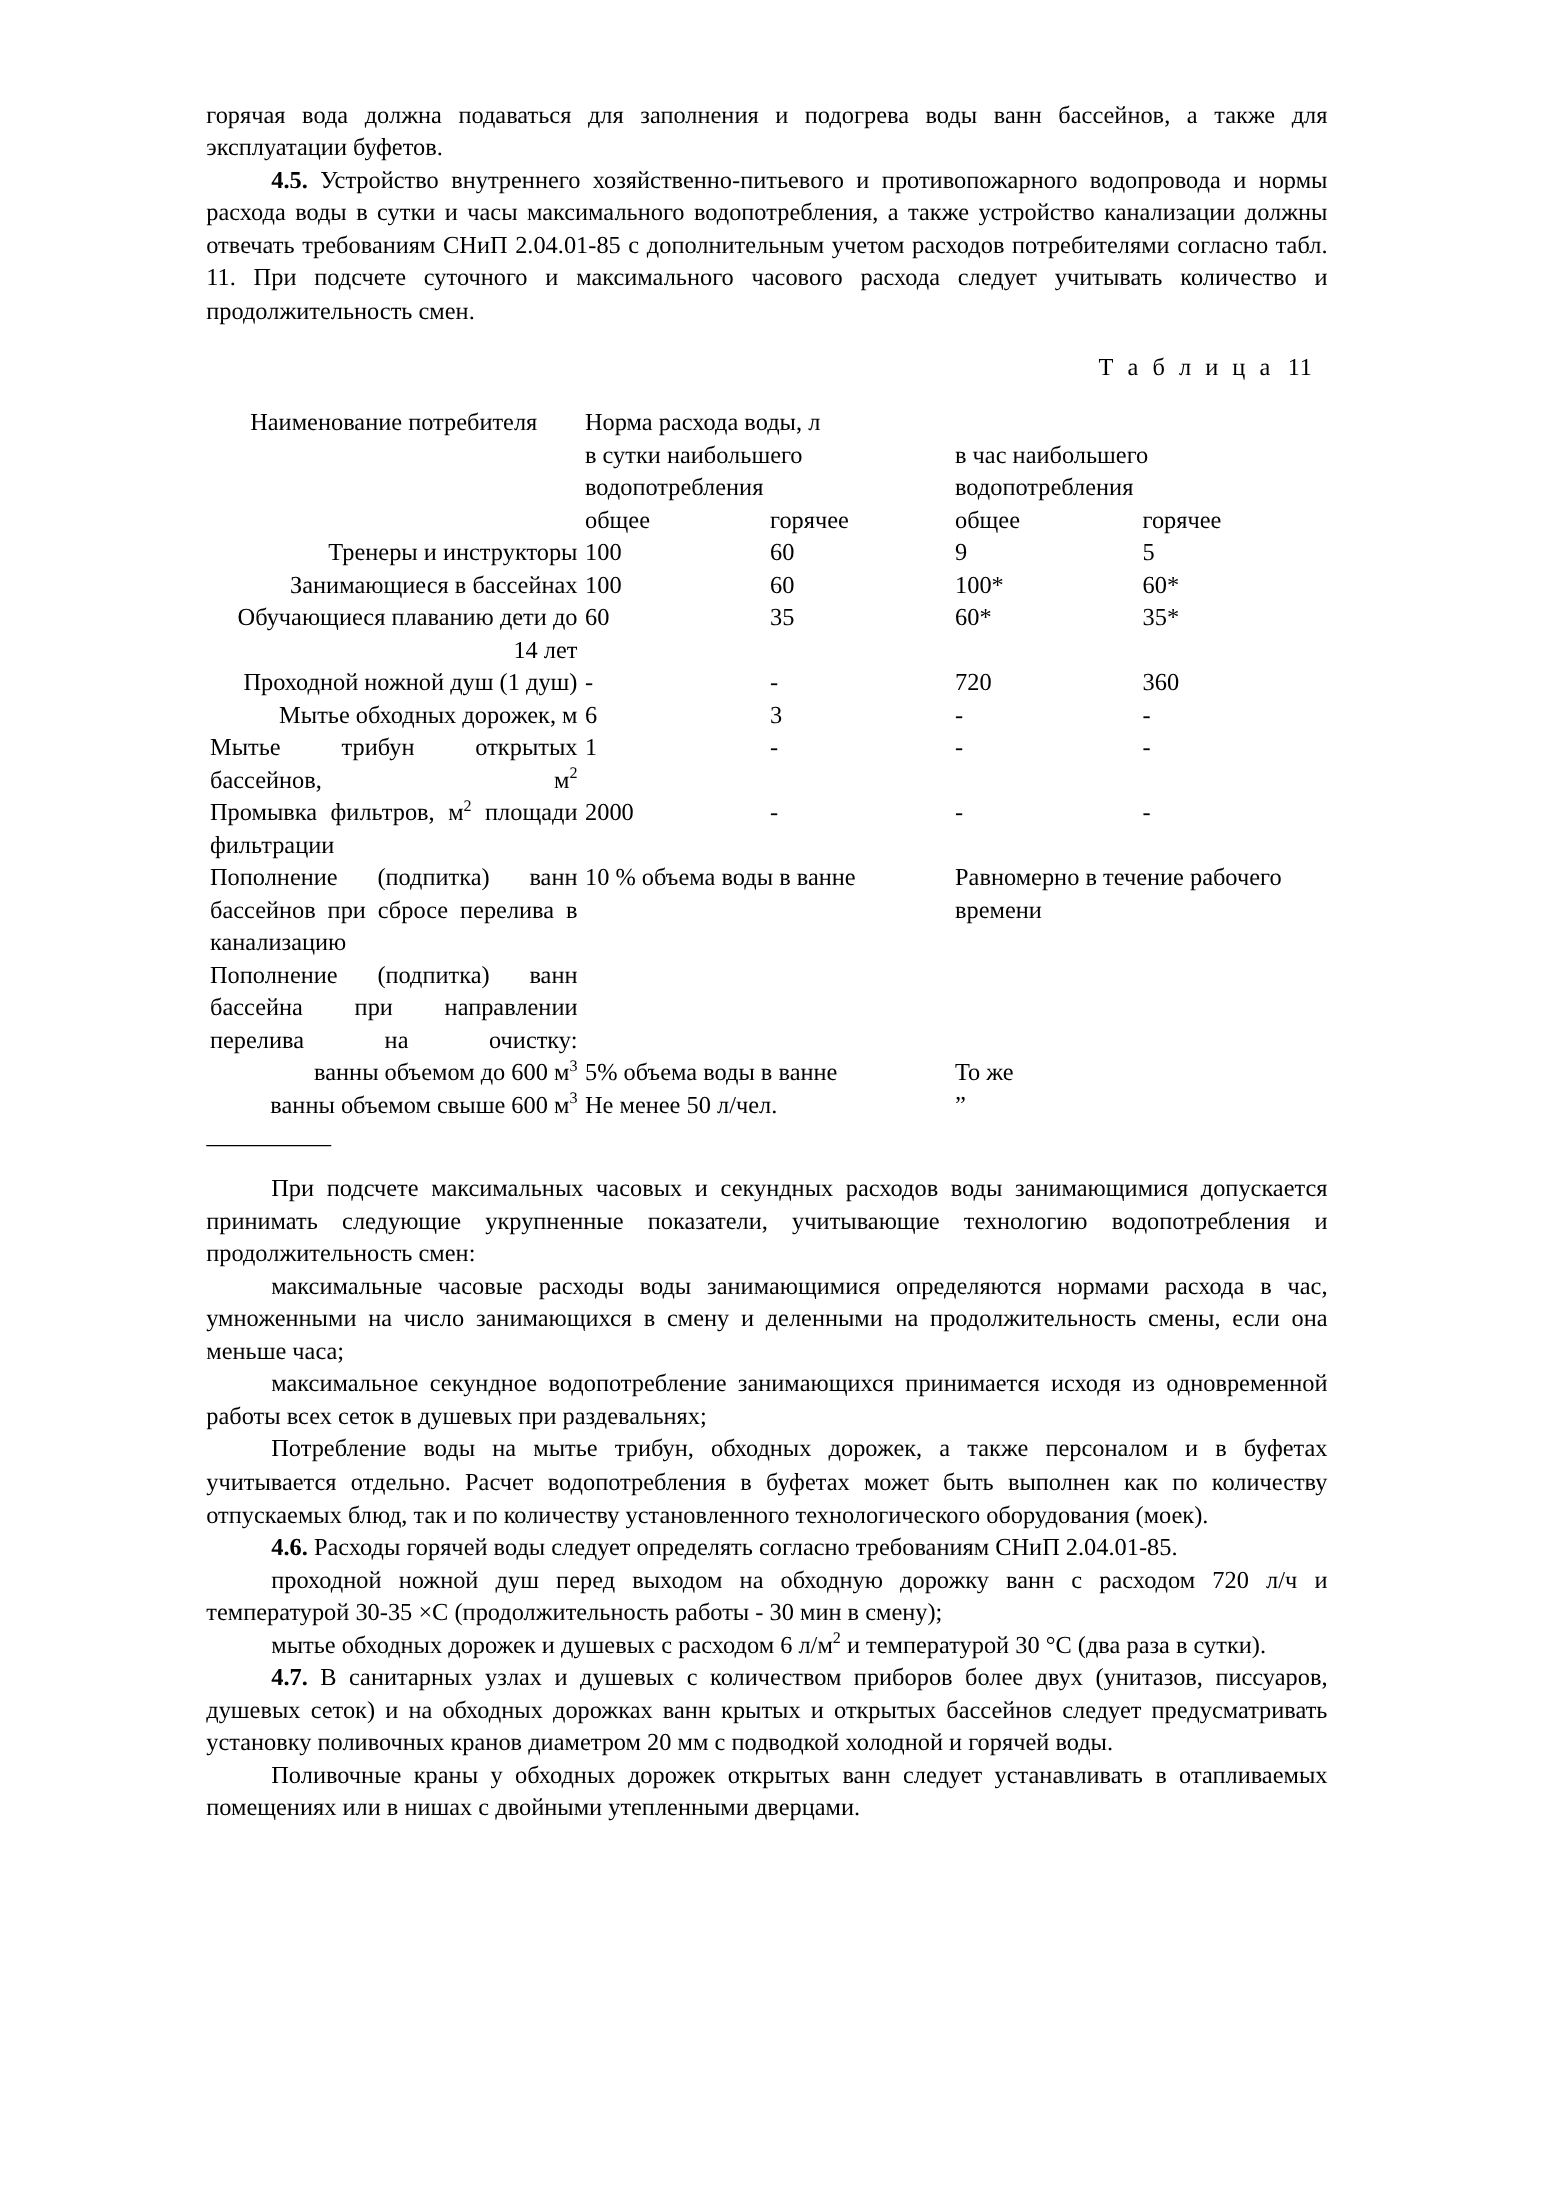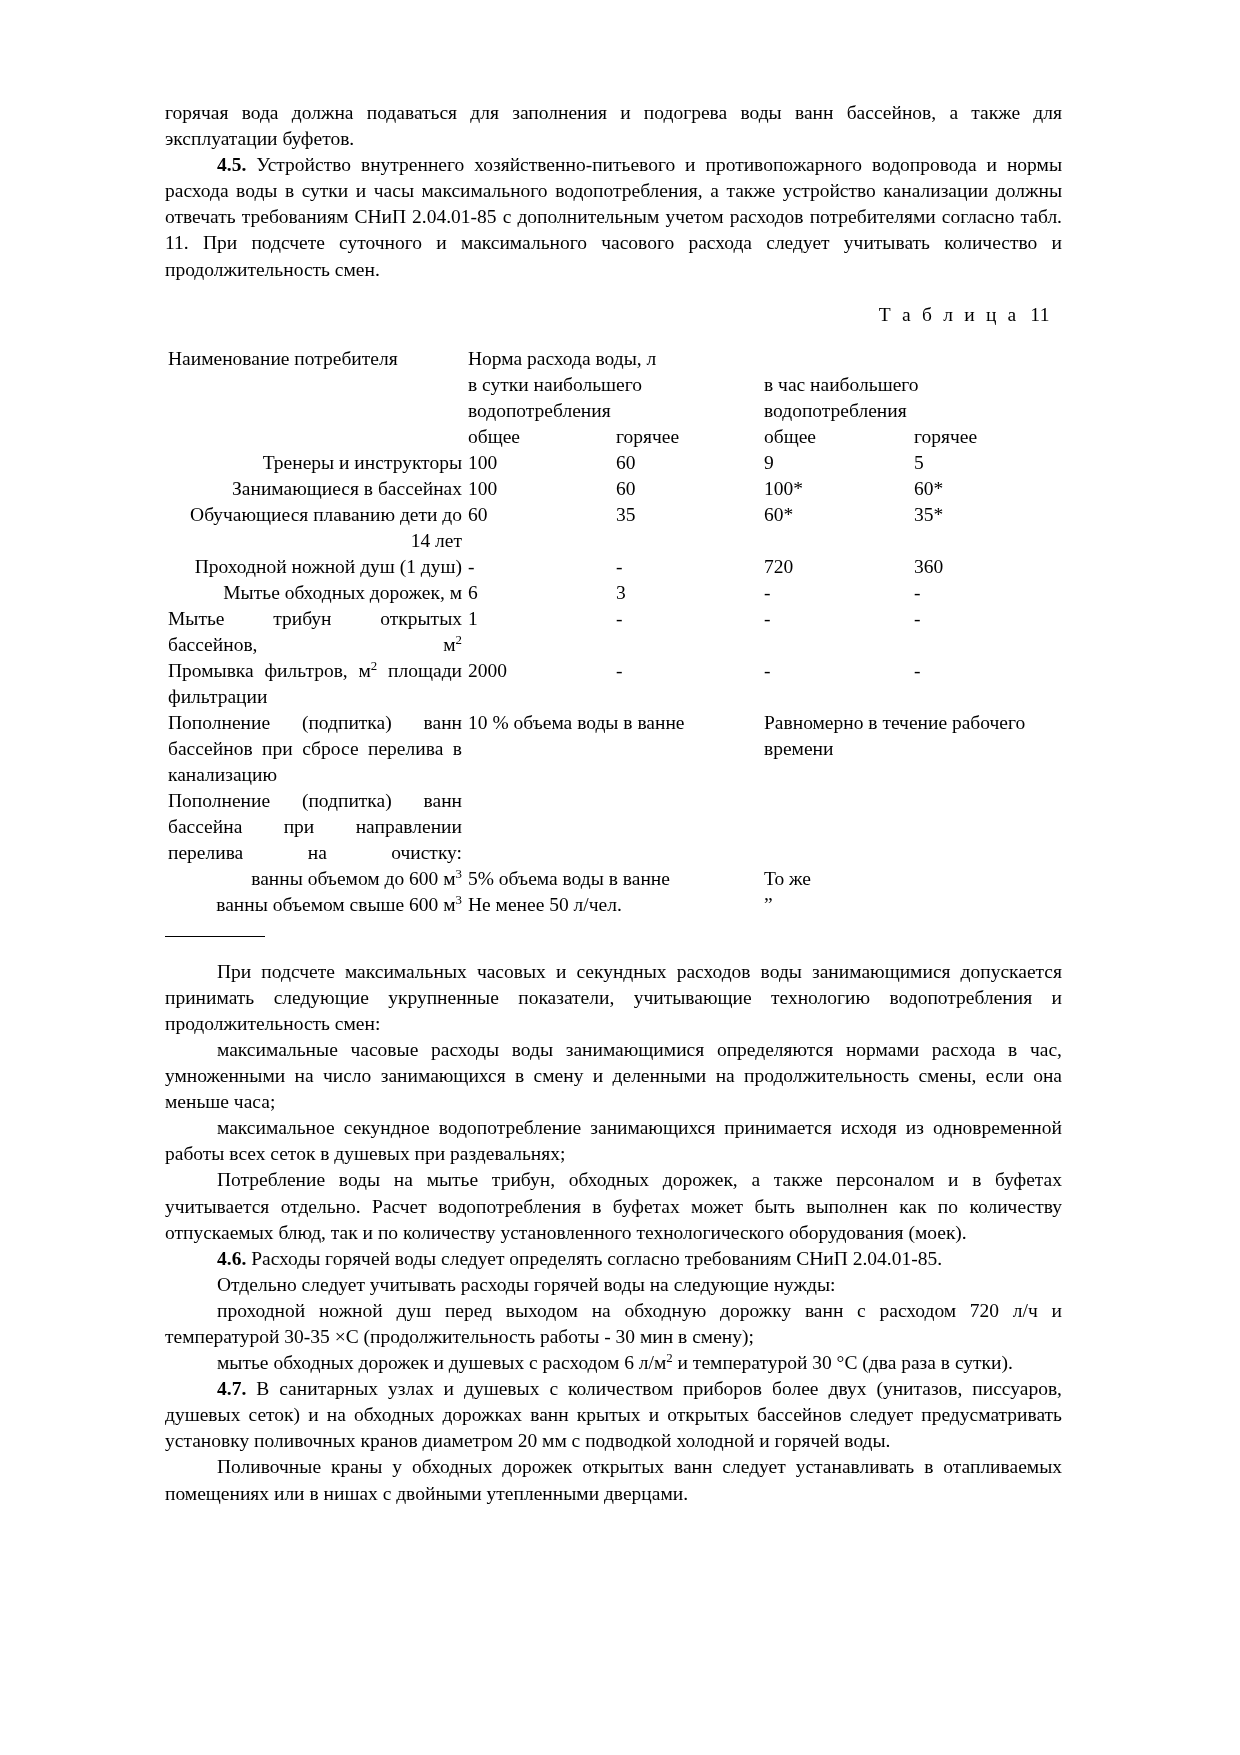--- a/index.html
+++ b/index.html
@@ -13,21 +13,21 @@
     height: 1755px;
     font-family: "Liberation Serif", "DejaVu Serif", serif;
     color: #000000;
     -webkit-font-smoothing: antialiased;
   }
   .page {
     position: relative;
     width: 1240px;
     height: 1510px;
     box-sizing: border-box;
-    padding: 100px 178px 0 165px;
+    padding: 80px 178px 0 165px;
     border-radius: 13px;
   }
   p {
     margin: 0;
     font-size: 19.5px;
     line-height: 26.1px;
     text-align: justify;
     text-justify: inter-word;
   }
   p.indent { text-indent: 52px; }
@@ -70,21 +70,21 @@
   .ob { border-top: 2px solid #000; }
   .ub { border-bottom: 2px solid #000; }
   .lb { border-left: 2px solid #000; }
   .rb { border-right: 2px solid #000; }
   .vl { border-left: 2px solid #000; }
   .vr { border-right: 2px solid #000; }
   .c  { text-align: left; }
   .l  { text-align: right; }
   .just { text-align: justify; text-align-last: justify; }
   .nm { padding-left: 6px; padding-right: 6px; }
-  .hdr-name { text-align: left; vertical-align: middle; }
+  .hdr-name { text-align: center; vertical-align: middle; }
 
   
   .fn-rule {
     width: 100px;
     height: 0;
     border-top: 1.5px solid #000;
     margin: 18px 0 0 0;
   }
   .fn-text {
     font-size: 18px;
@@ -211,21 +211,20 @@
 
   <div class="gap-sm"></div>
 
   <p class="indent">При подсчете максимальных часовых и секундных расходов воды занимающимися допускается принимать следующие укрупненные показатели, учитывающие технологию водопотребления и продолжительность смен:</p>
   <p class="indent">максимальные часовые расходы воды занимающимися определяются нормами расхода в час, умноженными на число занимающихся в смену и деленными на продолжительность смены, если она меньше часа;</p>
   <p class="indent">максимальное секундное водопотребление занимающихся принимается исходя из одновременной работы всех сеток в душевых при раздевальнях;</p>
   <p class="indent">Потребление воды на мытье трибун, обходных дорожек, а также персоналом и в буфетах учитывается отдельно. Расчет водопотребления в буфетах может быть выполнен как по количеству отпускаемых блюд, так и по количеству установленного технологического оборудования (моек).</p>
 
   <p class="indent"><span class="b">4.6.</span><span> Расходы горячей воды следует определять согласно требованиям СНиП 2.04.01-85.</span></p>
 
-  <p class="indent">Отдельно следует учитывать расходы горячей воды на следующие нужды:</p>
   <p class="indent">проходной ножной душ перед выходом на обходную дорожку ванн с расходом 720 л/ч и температурой 30-35 ×С (продолжительность работы - 30 мин в смену);</p>
 
   <p class="indent"><span>мытье обходных дорожек и душевых с расходом 6 л/м</span><sup>2</sup><span> и температурой 30 °C (два раза в сутки).</span></p>
 
   <p class="indent"><span class="b">4.7.</span><span> В санитарных узлах и душевых с количеством приборов более двух (унитазов, писсуаров, душевых сеток) и на обходных дорожках ванн крытых и открытых бассейнов следует предусматривать установку поливочных кранов диаметром 20 мм с подводкой холодной и горячей воды.</span></p>
 
   <p class="indent">Поливочные краны у обходных дорожек открытых ванн следует устанавливать в отапливаемых помещениях или в нишах с двойными утепленными дверцами.</p>
 
 </div>
 

